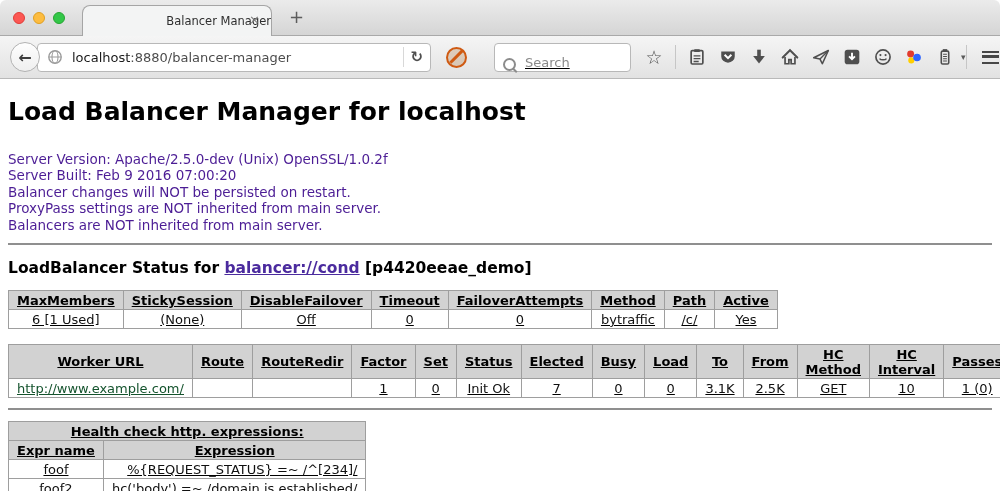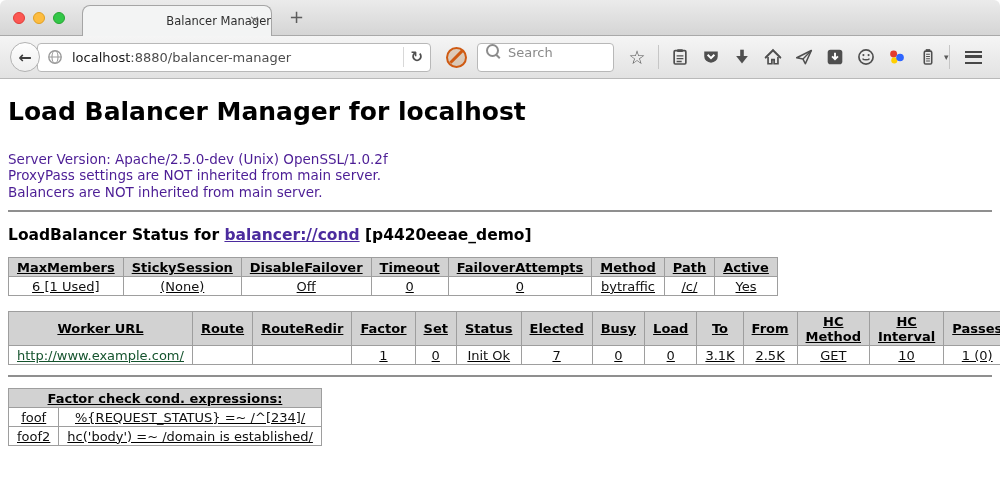--- a/index.html
+++ b/index.html
@@ -33,22 +33,22 @@
           display:flex;align-items:center;padding:0 7px;box-sizing:border-box;flex:none;}
   .url-text{font-size:13px;margin-left:7px;flex:1;white-space:nowrap;overflow:hidden;}
   .url-domain{color:#1a1a1a;}
   .url-rest{color:#4c4c4c;}
   .url-sep{width:1px;height:20px;background:#d8d8d8;margin:0 6px;}
   .reload{font-size:15px;color:#4f4f4f;font-weight:bold;}
   .block-icon{margin-left:15px;width:21px;height:21px;border:2.5px solid #cf5a12;border-radius:50%;
               position:relative;box-sizing:border-box;background:rgba(173,102,35,.25);flex:none;}
   .block-icon::after{content:"";position:absolute;width:2.5px;height:17px;background:#cf5a12;
                      left:7px;top:-0.5px;transform:rotate(45deg);}
-  .searchbar{margin-left:10px;width:137px;height:29px;background:#fff;border:1px solid #b8b8b8;border-radius:4px;
-             display:flex;align-items:flex-start;padding:0 8px;box-sizing:border-box;flex:none;}
+  .searchbar{margin-left:27px;width:137px;height:29px;background:#fff;border:1px solid #b8b8b8;border-radius:4px;
+             display:flex;align-items:flex-end;padding:0 8px;box-sizing:border-box;flex:none;text-decoration:underline;}
   .mag{width:9px;height:9px;border:2px solid #8c8c8c;border-radius:50%;position:relative;flex:none;}
   .mag::after{content:"";position:absolute;width:2px;height:5px;background:#8c8c8c;
               transform:rotate(-45deg);bottom:-4px;right:-2px;}
   .search-input{border:none;outline:none;background:transparent;width:95px;font-size:13px;margin-left:7px;
                 font-family:"DejaVu Sans","Liberation Sans",sans-serif;color:#333;}
   .search-input::placeholder{color:#8a8a8a;}
   .toolbar-icons{display:flex;align-items:center;margin-left:13px;gap:11px;color:#4f4f4f;}
   .ticon{width:20px;height:20px;display:flex;align-items:center;justify-content:center;flex:none;}
   .star{font-size:19px;color:#4f4f4f;line-height:20px;}
   .vsep{width:1px;height:24px;background:#c6c6c6;flex:none;}
@@ -66,21 +66,21 @@
   h3{font-size:15.5px;margin:14px 0 13px;color:#000;font-weight:bold;}
   .status-link{color:#4b2b9e;text-decoration:underline;font-weight:bold;cursor:pointer;}
   table{border-collapse:collapse;font-size:13px;text-decoration:underline;}
   th,td{border:1px solid #9e9e9e;padding:1.5px 8px;}
   th{background:#d2d2d2;font-weight:bold;text-align:center;color:#000;}
   td{text-align:center;background:#fff;color:#101010;}
   .worker-table{width:960px;margin-top:15px;}
   .worker-table .url-cell{text-align:left;}
   .worker-link{color:#14532d;text-decoration:underline;cursor:pointer;}
   .health-table{margin-top:11px;}
-  .health-table .expr-cell{text-align:center;}
+  .health-table .expr-cell{text-align:right;}
 </style>
 </head>
 <body>
 
 <div class="window">
 
   <div class="tabbar">
     <div class="traffic">
       <span class="light light-close"></span>
       <span class="light light-min"></span>
@@ -185,20 +185,22 @@
         
       </span>
     </div>
   </div>
 
   <div class="content">
     <h1>Load Balancer Manager for localhost</h1>
 
     <div class="info">
       <p>Server Version: Apache/2.5.0-dev (Unix) OpenSSL/1.0.2f</p>
+      <p>Server Built: Feb 9 2016 07:00:20</p>
+      <p>Balancer changes will NOT be persisted on restart.</p>
       <p>ProxyPass settings are NOT inherited from main server.</p>
       <p>Balancers are NOT inherited from main server.</p>
     </div>
 
     <div class="rule"></div>
 
     <h3><span>LoadBalancer Status for </span><a class="status-link">balancer://cond</a><span> [p4420eeae_demo]</span></h3>
 
     <table class="balancer-table">
       <tbody>
@@ -262,21 +264,25 @@
 
       </tr>
     </tbody>
       </table>
 
     <div class="rule"></div>
 
     <table class="health-table">
       <tbody>
           <tr>
-        <th colspan="2">Factor check cond. expressions:</th>
+        <th colspan="2">Health check http. expressions:</th>
+      </tr>
+      <tr>
+        <th>Expr name</th>
+        <th>Expression</th>
       </tr>
       <tr>
         <td>foof</td>
         <td class="expr-cell">%{REQUEST_STATUS} =~ /^[234]/</td>
       </tr>
       <tr>
         <td>foof2</td>
         <td class="expr-cell">hc('body') =~ /domain is established/</td>
       </tr>
     </tbody>

